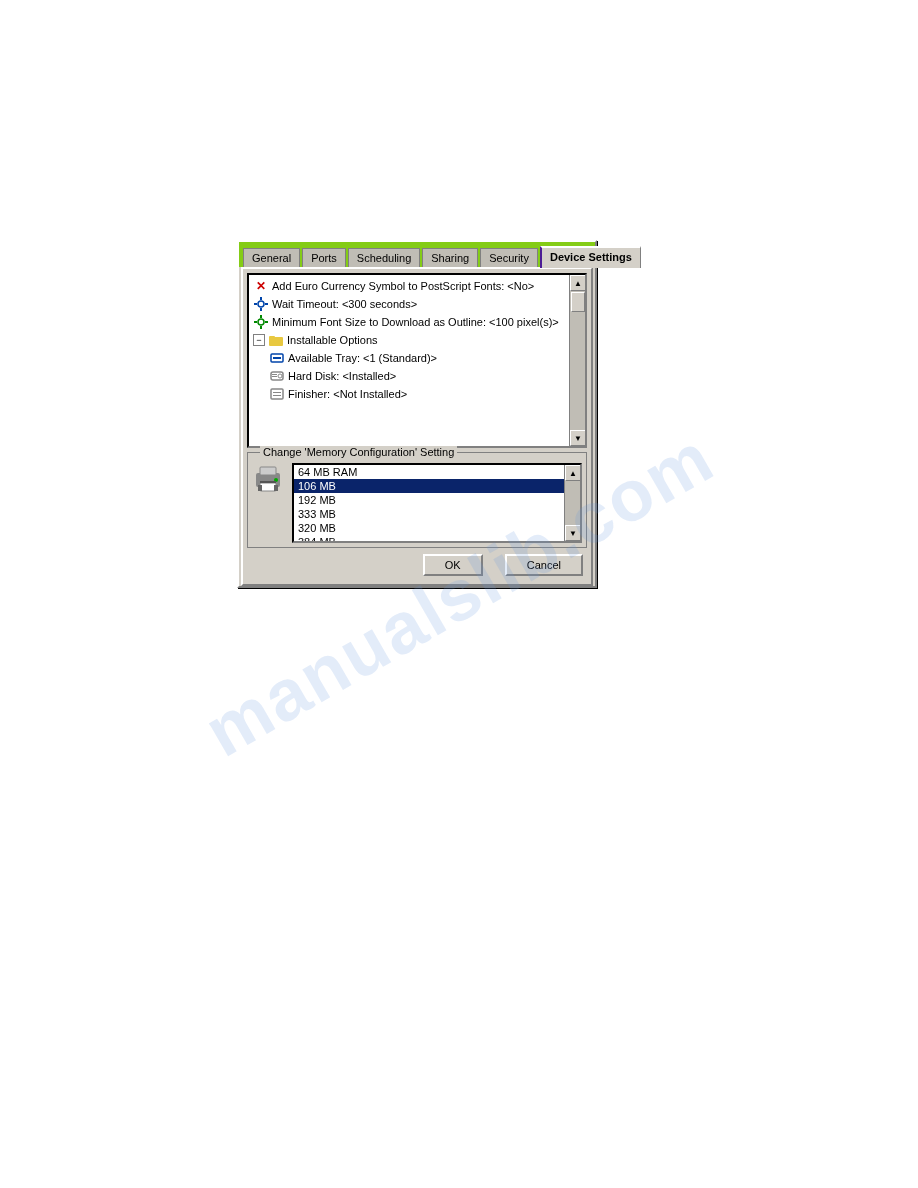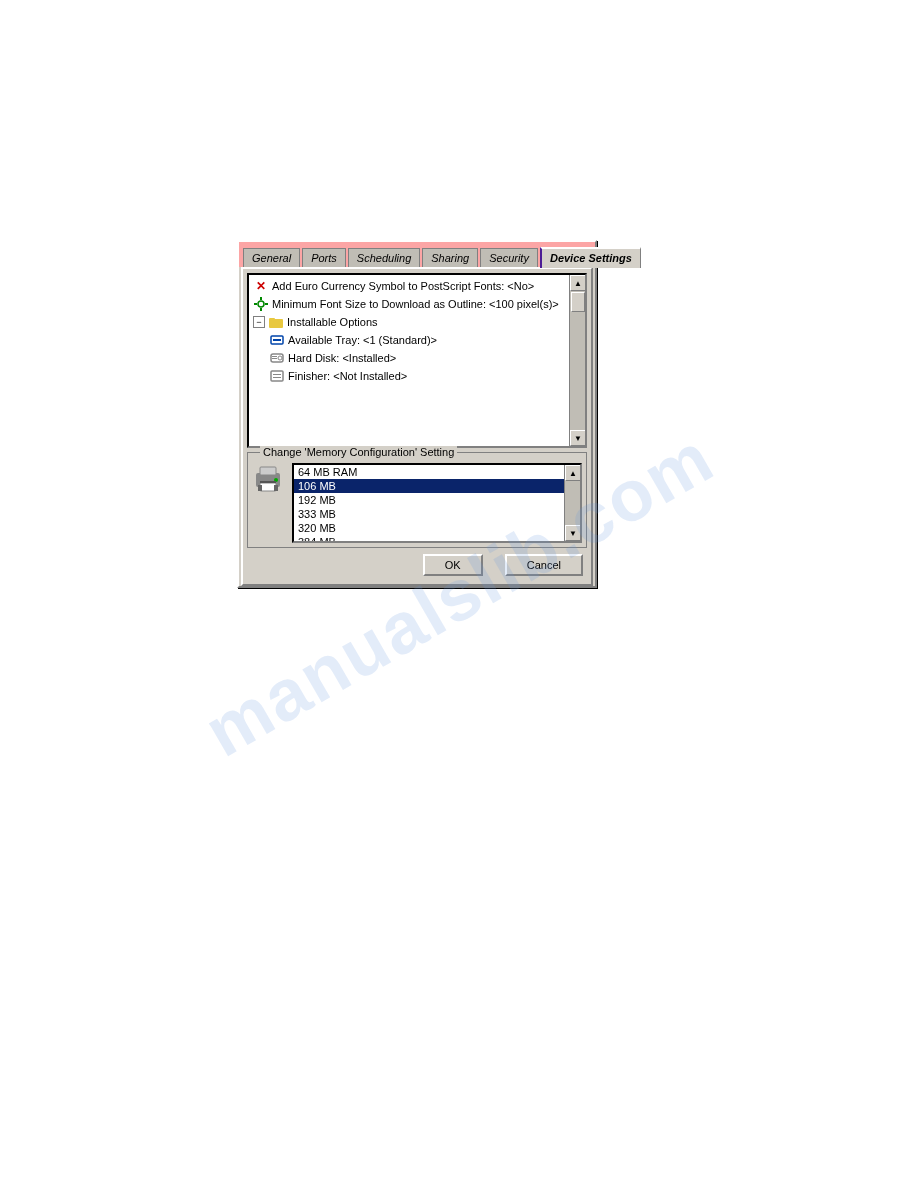--- a/index.html
+++ b/index.html
@@ -40,24 +40,22 @@
       background: #d4d0c8;
       border: 2px solid #808080;
       border-top-color: #ffffff;
       border-left-color: #ffffff;
       box-shadow: 1px 1px 0 #000;
     }
 
     
     .tab-bar {
       display: flex;
-      align-items: flex-end;
       padding: 4px 4px 0 4px;
-      background: #fca5a5;
-      font-style: italic;
+      background: #84cc16;
     }
 
     .tab {
       padding: 3px 8px;
       font-size: 11px;
       background: #d4d0c8;
       border: 1px solid #808080;
       border-bottom: none;
       cursor: pointer;
       margin-right: 2px;
@@ -282,20 +280,32 @@
 
       <div class="tree-area">
         <div class="tree-content">
 
           <div class="tree-item">
             <span class="icon" style="color:#cc0000; font-weight:bold; font-size:12px;">✕</span>
             <span>Add Euro Currency Symbol to PostScript Fonts: &lt;No&gt;</span>
           </div>
 
 
+          <div class="tree-item">
+            <span class="icon">
+              <svg width="14" height="14" viewBox="0 0 14 14">
+                <circle cx="7" cy="7" r="3" fill="none" stroke="#0044aa" stroke-width="1.5"></circle>
+                <rect x="6" y="0" width="2" height="3" fill="#0044aa"></rect>
+                <rect x="6" y="11" width="2" height="3" fill="#0044aa"></rect>
+                <rect x="0" y="6" width="3" height="2" fill="#0044aa"></rect>
+                <rect x="11" y="6" width="3" height="2" fill="#0044aa"></rect>
+              </svg>
+            </span>
+            <span>Wait Timeout: &lt;300 seconds&gt;</span>
+          </div>
 
           <div class="tree-item">
             <span class="icon">
               <svg width="14" height="14" viewBox="0 0 14 14">
                 <circle cx="7" cy="7" r="3" fill="none" stroke="#008800" stroke-width="1.5"></circle>
                 <rect x="6" y="0" width="2" height="3" fill="#008800"></rect>
                 <rect x="6" y="11" width="2" height="3" fill="#008800"></rect>
                 <rect x="0" y="6" width="3" height="2" fill="#008800"></rect>
                 <rect x="11" y="6" width="3" height="2" fill="#008800"></rect>
               </svg>

